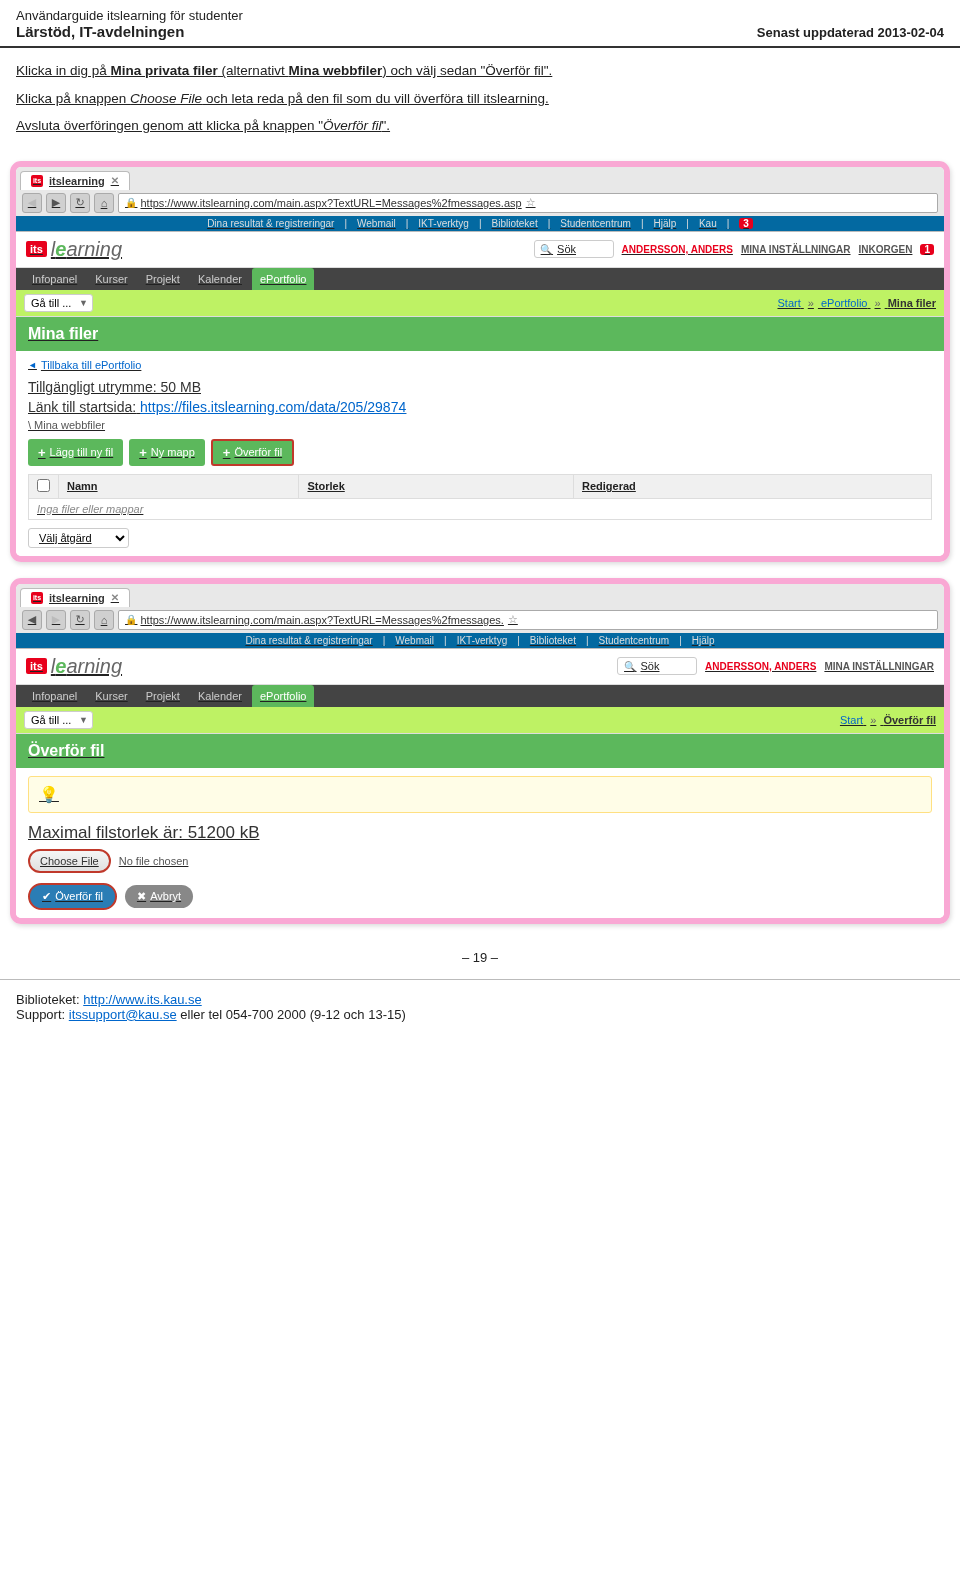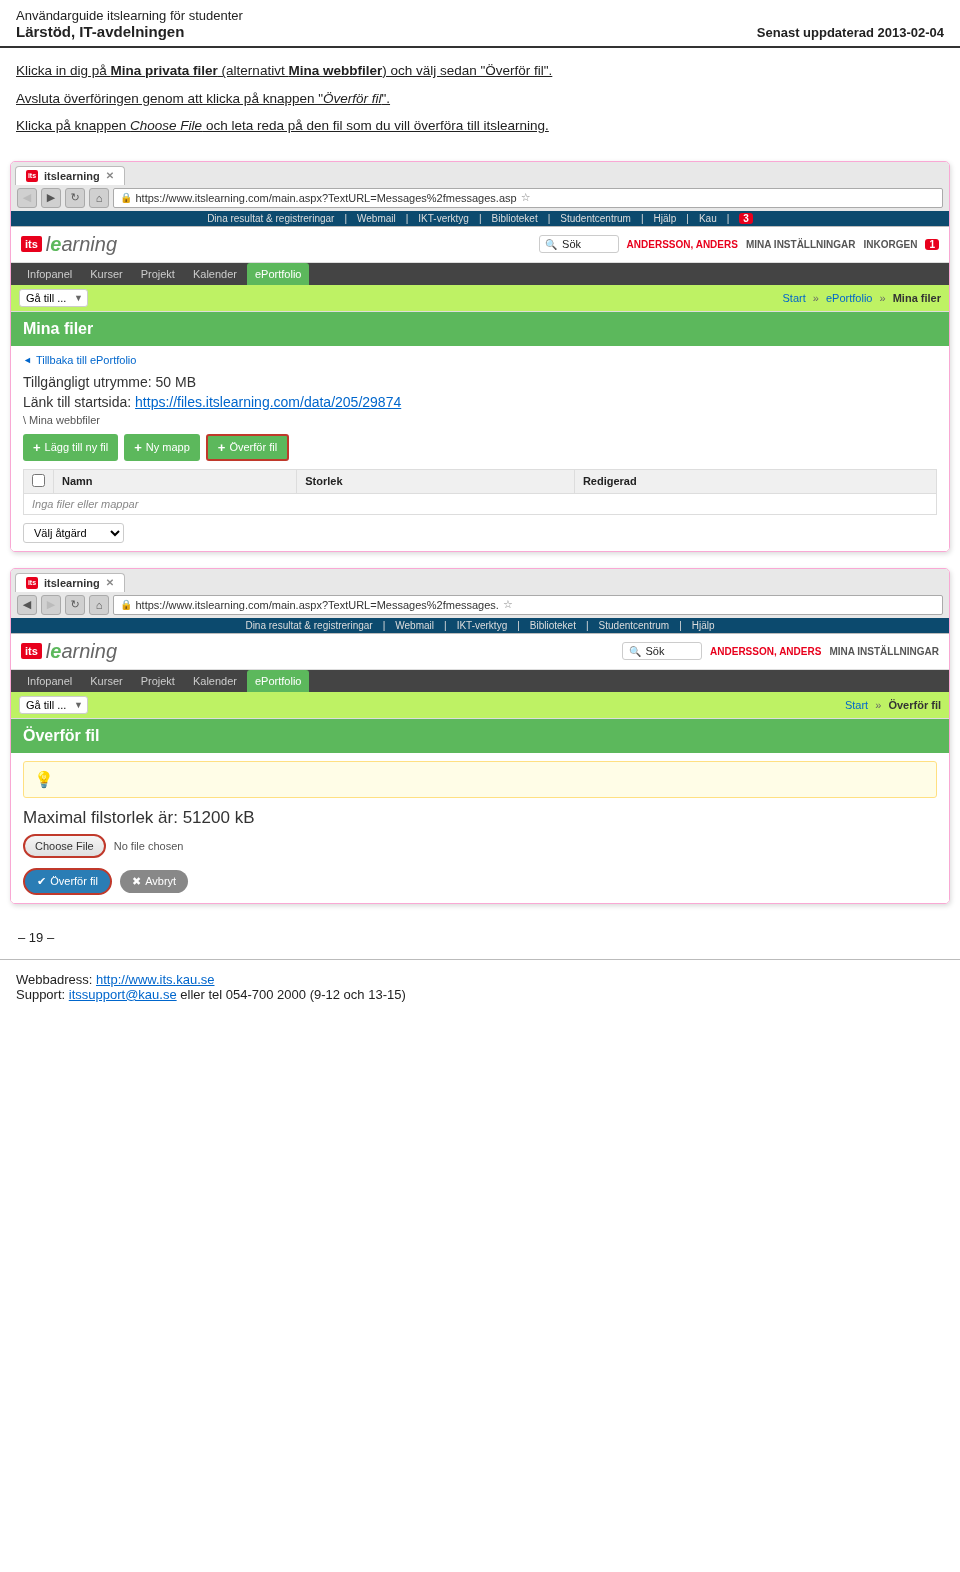--- a/index.html
+++ b/index.html
@@ -29,24 +29,25 @@
       font-size: 13.5px;
       line-height: 1.6;
     }
     .doc-body p { margin-bottom: 6px; text-decoration: underline; }
     em { font-style: italic; }
     strong { font-weight: bold; }
 
     
     .browser-screenshot {
       margin: 10px 10px 16px 10px;
-      border: 1px solid #f9a8d4;
-      border-radius: 5px;
+      border: 6px solid #f9a8d4;
+      border-radius: 11px;
       overflow: hidden;
       box-shadow: 1px 2px 5px rgba(0,0,0,0.15);
+      text-decoration: underline;
     }
 
     
     .browser-chrome {
       background: #e8e8e8;
       border-bottom: 1px solid #bbb;
     }
     .browser-tab-bar {
       display: flex;
       align-items: center;
@@ -110,21 +111,21 @@
       font-size: 11px;
       display: flex; align-items: center;
       color: #333;
     }
     .lock-icon { color: #888; margin-right: 3px; font-size: 10px; }
     .address-url { font-size: 11px; }
     .star-icon { margin-left: 4px; color: #888; font-size: 11px; }
 
     
     .utility-bar {
-      background: #0c4a6e;
+      background: #0369a1;
       color: #ddd;
       font-size: 10px;
       padding: 2px 8px;
       display: flex;
       justify-content: center;
       gap: 10px;
     }
     .utility-bar a { color: #ddd; text-decoration: none; }
 
     
@@ -390,22 +391,23 @@
       cursor: pointer;
       display: flex; align-items: center; gap: 4px;
       border-radius: 50px;
     }
     .transfer-btns {
       display: flex; gap: 8px; align-items: center;
     }
 
     
     .page-num {
+      text-align: center;
       font-size: 13px;
-      padding: 10px 18px;
+      padding: 10px 4px;
     }
     .doc-footer {
       padding: 8px 16px;
       font-size: 13px;
     }
     .doc-footer a { color: #0066cc; }
 
     .divider-line {
       border: none;
       border-top: 1px solid #bbb;
@@ -421,24 +423,24 @@
     <div class="bold">Lärstöd, IT-avdelningen</div>
   </div>
   <div class="doc-header-right">Senast uppdaterad 2013-02-04</div>
 </div>
 
 <div class="doc-body">
   <p>
     Klicka in dig på <strong>Mina privata filer</strong> (alternativt <strong>Mina webbfiler</strong>) och välj sedan "Överför fil".
   </p>
   <p>
-    Avsluta överföringen genom att klicka på knappen "<em>Överför fil</em>".
+    Klicka på knappen <em>Choose File</em> och leta reda på den fil som du vill överföra till itslearning.
   </p>
   <p>
-    Klicka på knappen <em>Choose File</em> och leta reda på den fil som du vill överföra till itslearning.
+    Avsluta överföringen genom att klicka på knappen "<em>Överför fil</em>".
   </p>
 </div>
 
 <div class="browser-screenshot">
 
   <div class="browser-chrome">
     <div class="browser-tab-bar">
       <div class="browser-tab active">
         <span class="its-favicon">its</span>
         <span>itslearning</span>
@@ -675,21 +677,21 @@
     </div>
   </div>
 </div>
 
 <div class="page-num">– 19 –</div>
 
 <hr class="divider-line">
 
 <div class="doc-footer">
   <div>
-    <span>Webbadress:</span>
+    <span>Biblioteket:</span>
     <a href="#">http://www.its.kau.se</a>
   </div>
   <div>
     <span>Support:</span>
     <a href="#">itssupport@kau.se</a>
     <span> eller tel 054-700 2000 (9-12 och 13-15)</span>
   </div>
 </div>
 
 </body></html>

